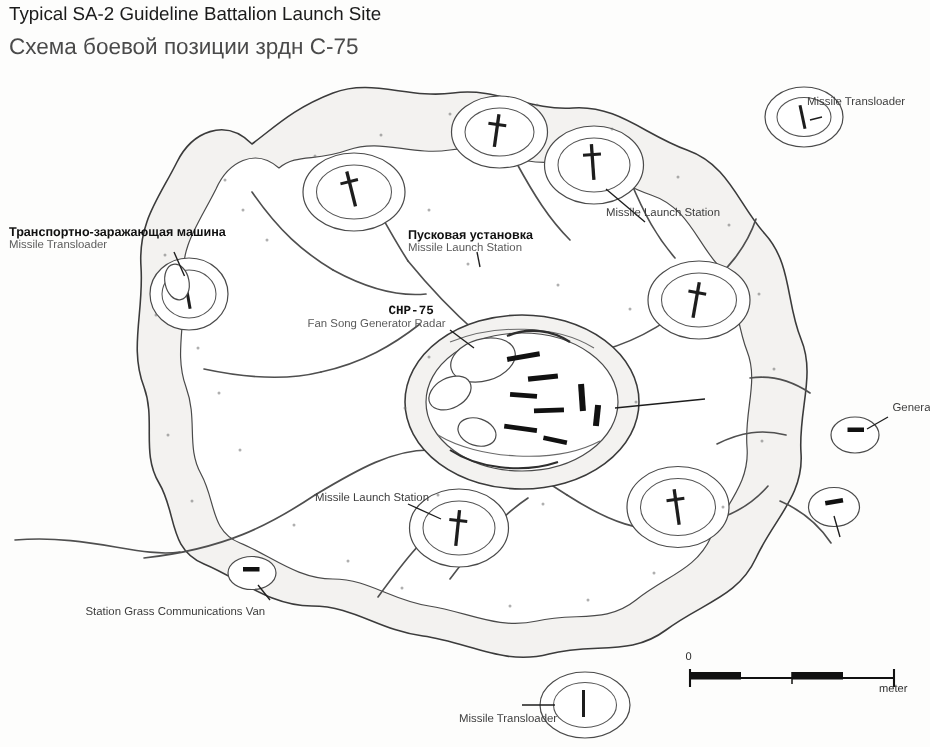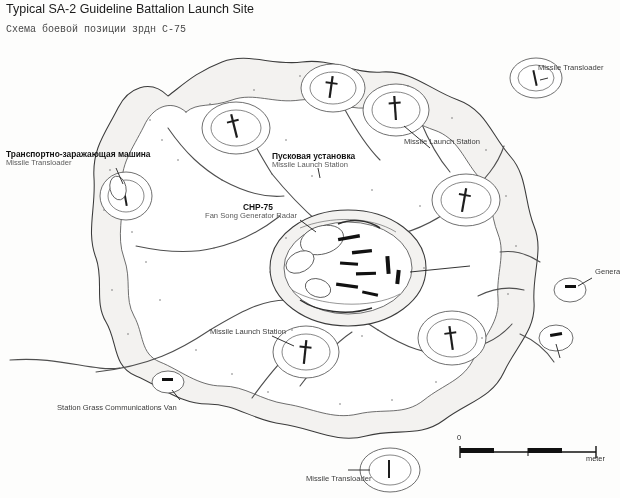--- a/index.html
+++ b/index.html
@@ -19,23 +19,22 @@
   .lbl {
     position: absolute;
     line-height: 1.12;
     white-space: nowrap;
   }
   .t-title {
     font-size: 12.5px;
     color: #1b1b1b;
   }
   .t-subtitle {
-    font-size: 10px;
+    font-size: 15px;
     color: #4a4a4a;
-    font-family: Liberation Mono, monospace;
   }
   .t-ru {
     font-size: 8.4px;
     font-weight: bold;
     color: #111111;
   }
   .t-en {
     font-size: 7.6px;
     color: #5a5a5a;
   }
@@ -267,21 +266,21 @@
     <div class="t-ru">Транспортно-заражающая машина</div>
     <div class="t-en">Missile Transloader</div>
   </div>
 
   <div class="lbl stack" style="left:272px; top:152px;">
     <div class="t-ru">Пусковая установка</div>
     <div class="t-en">Missile Launch Station</div>
   </div>
 
   <div class="lbl stack" style="left:205px; top:203px; text-align:left;">
-    <div class="t-ru" style="margin-left:38px;">СНР-75</div>
+    <div class="t-ru" style="margin-left:54px;font-family:Liberation Mono, monospace;">СНР-75</div>
     <div class="t-en">Fan Song Generator Radar</div>
   </div>
 
 
 
   <div class="lbl t-plain" style="left:404px; top:138px;">Missile Launch Station</div>
   <div class="lbl t-plain" style="left:538px; top:64px;">Missile Transloader</div>
   <div class="lbl t-plain" style="left:210px; top:328px;">Missile Launch Station</div>
   <div class="lbl t-plain" style="left:595px; top:268px;">Generator</div>
   <div class="lbl t-plain" style="left:57px; top:404px;">Station Grass Communications Van</div>

